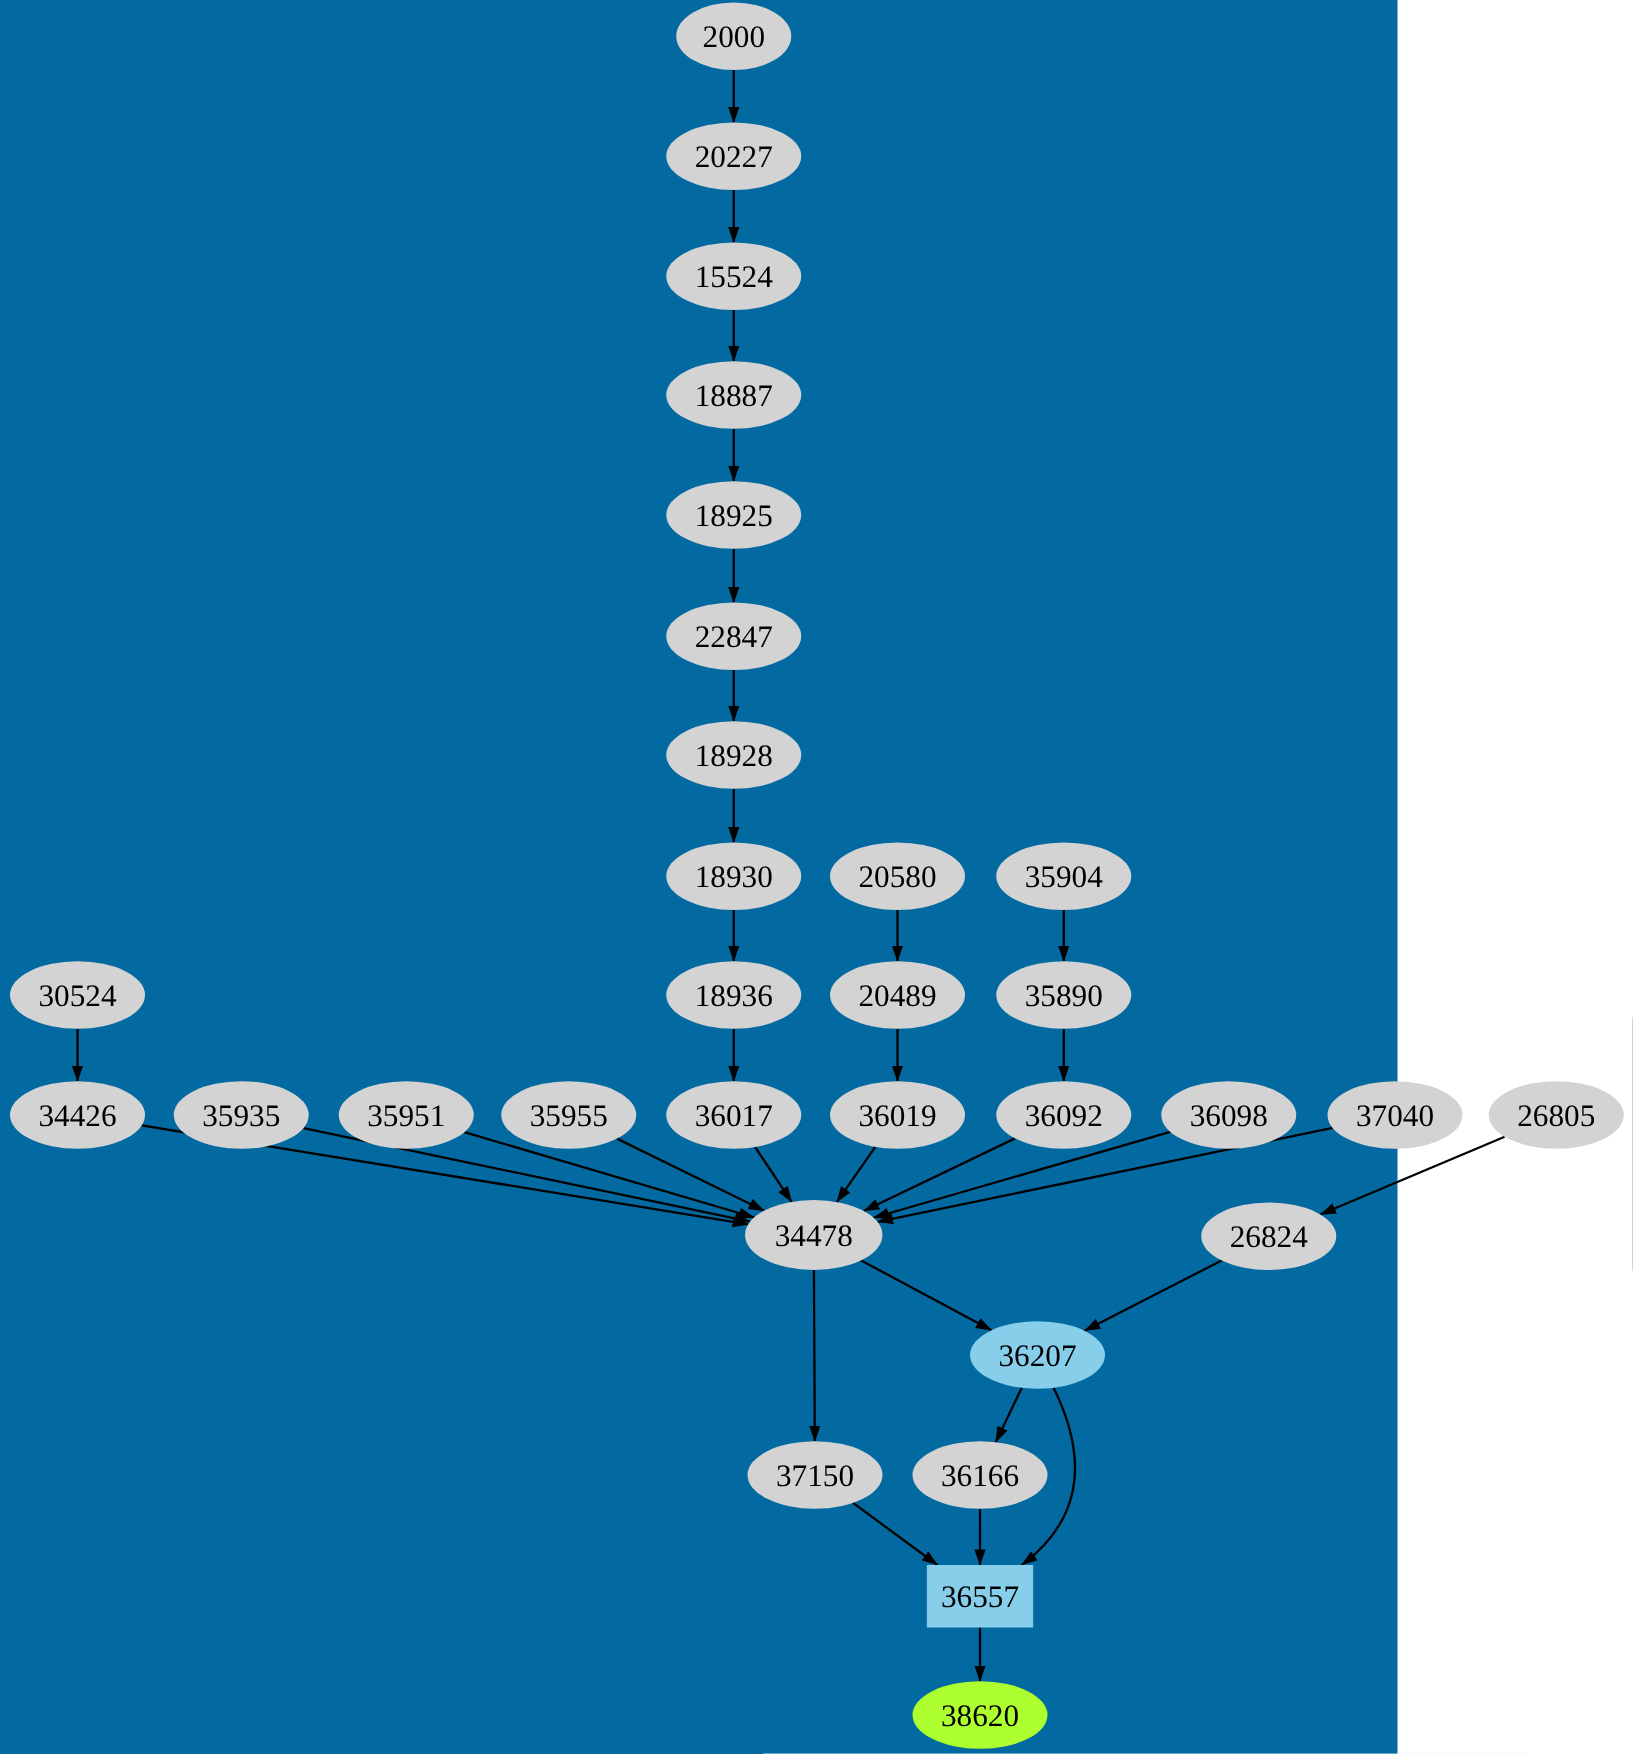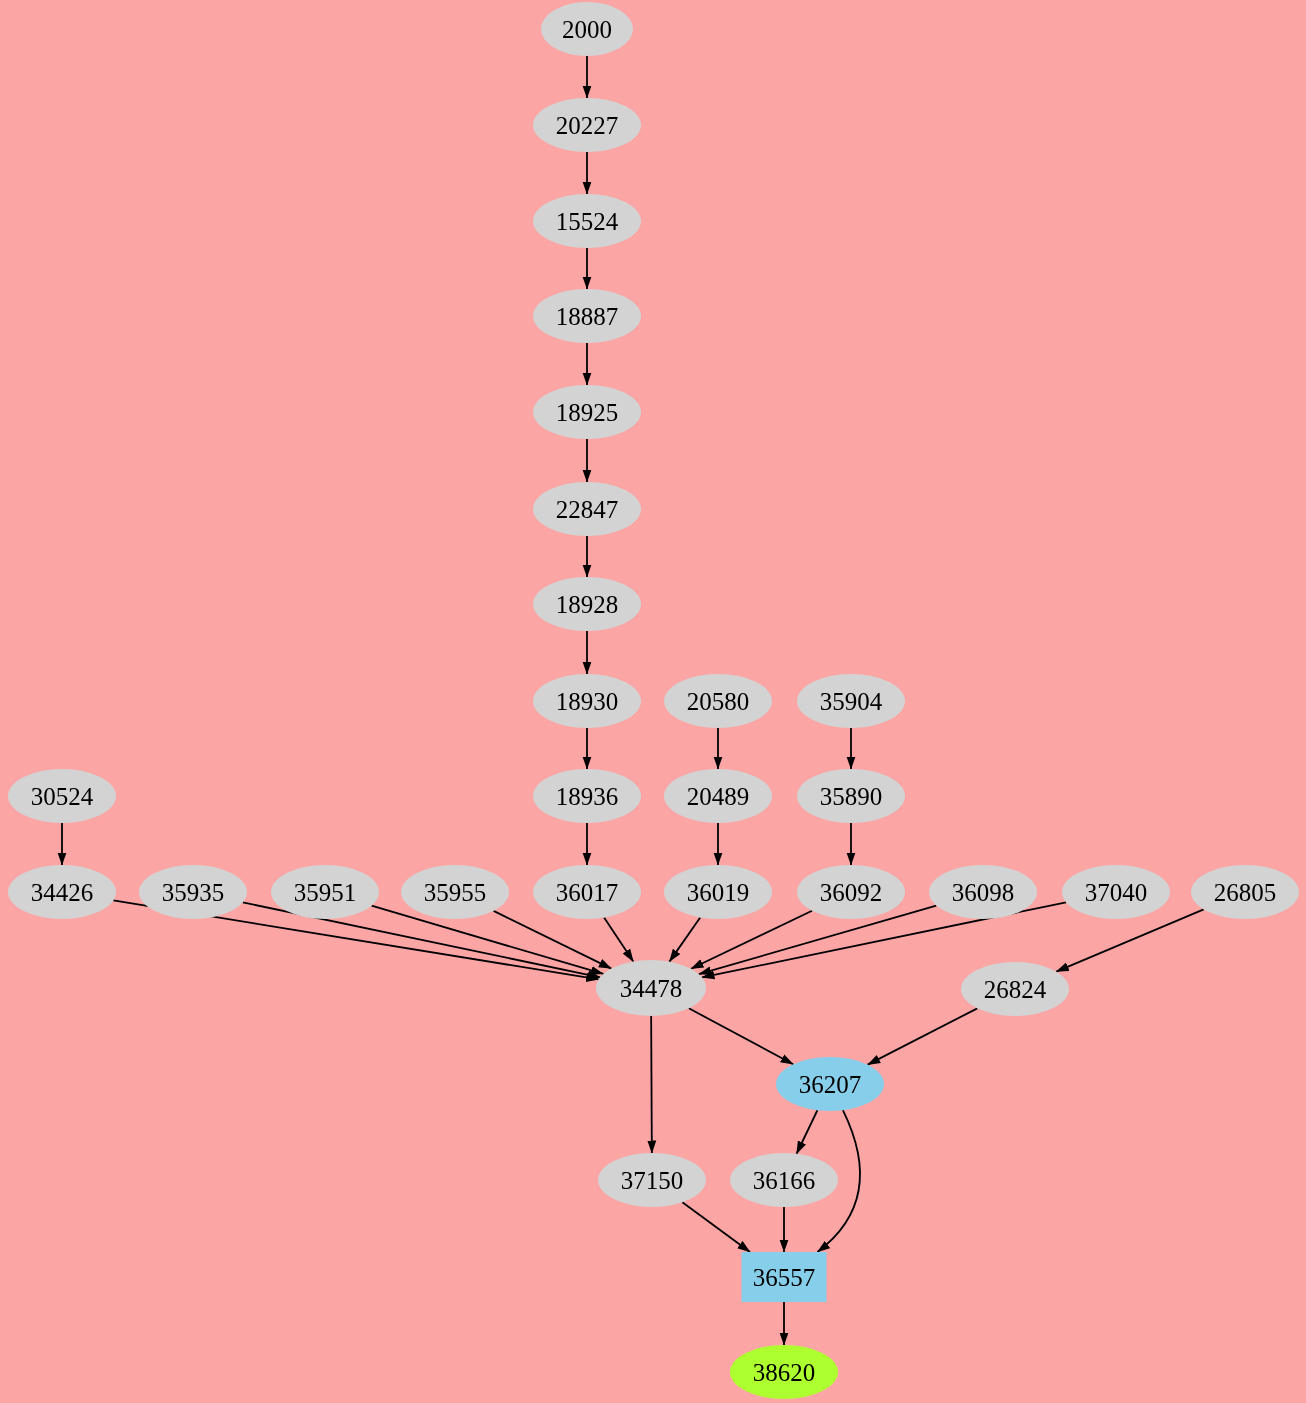--- a/index.html
+++ b/index.html
@@ -2,23 +2,23 @@
 <html><head>
 <meta charset="utf-8">
 <style>
   html, body {
     margin: 0;
     padding: 0;
     background: #ffffff;
   }
   .canvas {
     position: relative;
-    width: 1306px;
+    width: 1118px;
     height: 1403px;
-    background: #fca5a5;
+    background: #0369a1;
     font-family: "Liberation Serif", "DejaVu Serif", serif;
   }
   svg {
     display: block;
   }
   .edge-path {
     fill: none;
     stroke: #000000;
     stroke-width: 1.8px;
   }

